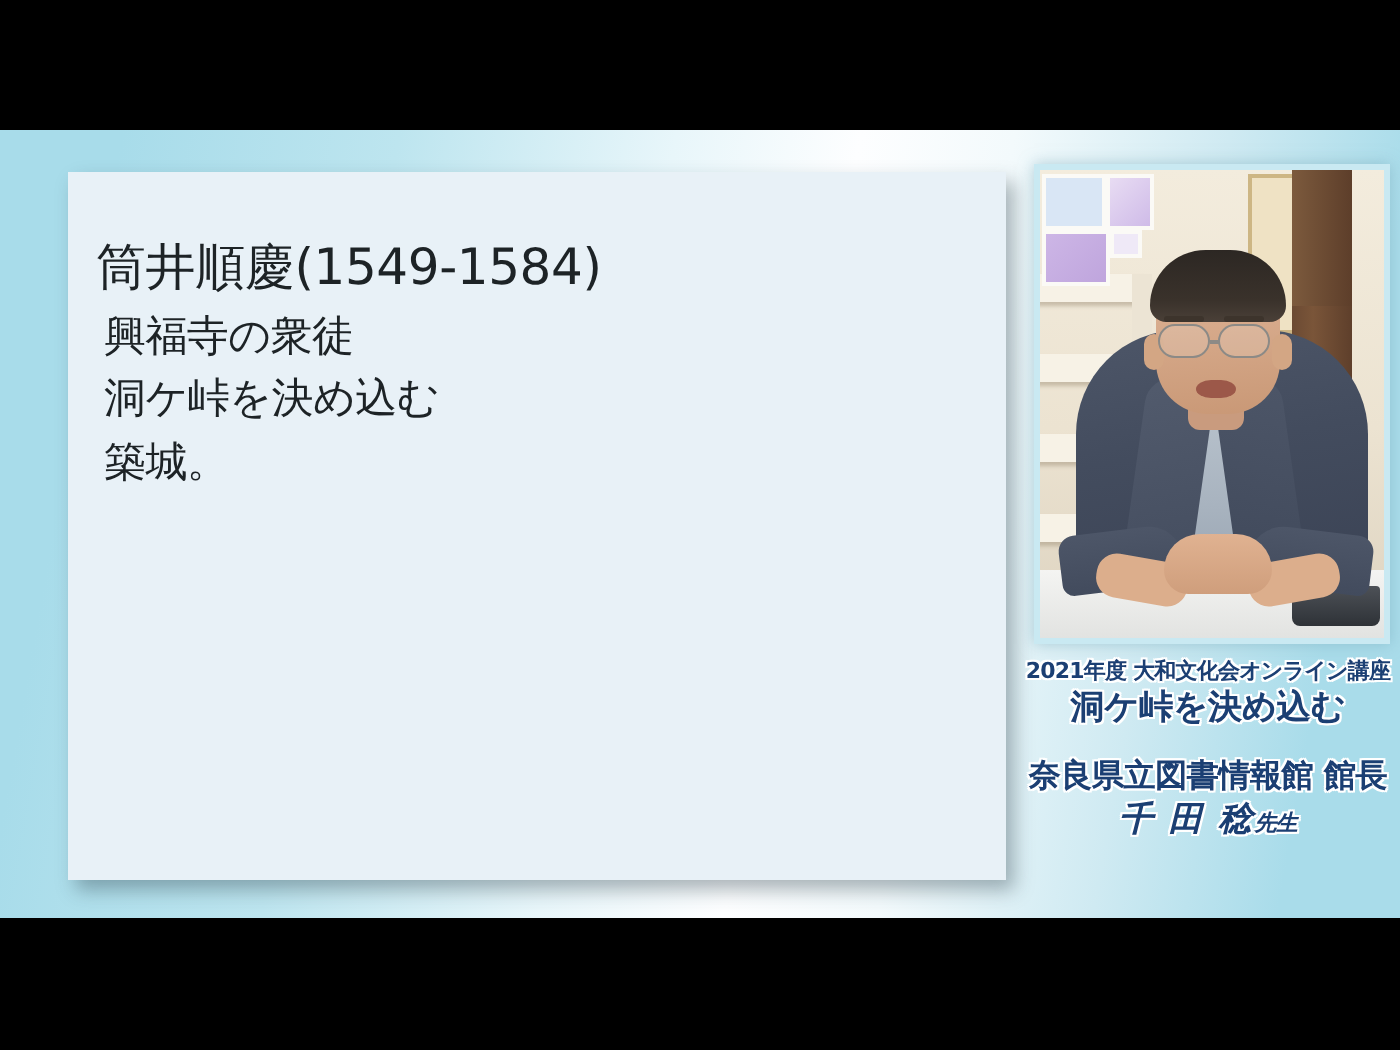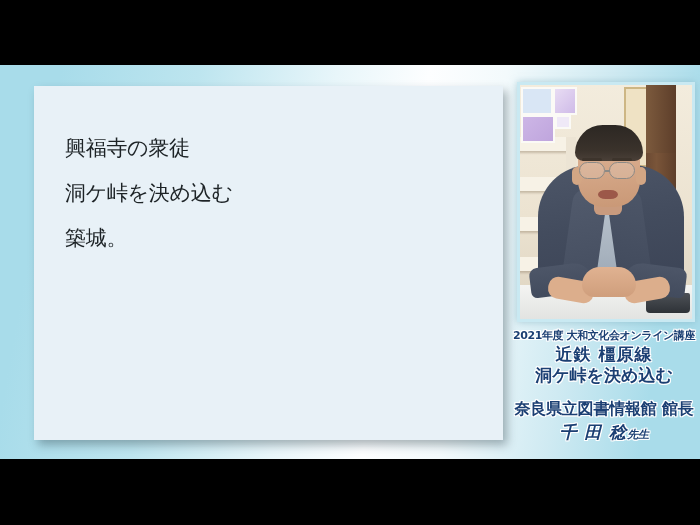--- a/index.html
+++ b/index.html
@@ -73,21 +73,21 @@
     font-size: 25px;
     line-height: 1.30;
     letter-spacing: -0.2px;
     white-space: nowrap;
     margin: 0 0 2px 0;
   }
   .slide-line {
     font-size: 21px;
     line-height: 1.33;
     letter-spacing: -0.3px;
-    margin: 17px;
+    margin: 4px;
     white-space: nowrap;
   }
   .slide-para {
     font-size: 21px;
     line-height: 1.33;
     letter-spacing: -0.3px;
     margin: 0;
   }
 
   
@@ -280,20 +280,21 @@
 <body>
 
 <div id="screen">
 
   <div class="letterbox top"></div>
 
   <div id="stage">
 
     <div id="slide-card">
       <div id="slide-text">
+        <div class="slide-title">筒井順慶(1549-1584)</div>
         <div class="slide-line">興福寺の衆徒</div>
         <div class="slide-line">洞ケ峠を決め込む</div>
         <div class="slide-line">築城。</div>
       </div>
     </div>
 
     <div id="video-inset">
       <div class="vid-layer wall-base"></div>
 
       <div class="vid-layer frame-gold"></div>
@@ -333,21 +334,20 @@
       <div class="vid-layer brow-l"></div>
       <div class="vid-layer brow-r"></div>
       <div class="vid-layer glasses-l"></div>
       <div class="vid-layer glasses-r"></div>
       <div class="vid-layer glasses-bridge"></div>
       <div class="vid-layer mouth"></div>
     </div>
 
     <div id="caption">
       <div class="cap-line cap-course">2021年度 大和文化会オンライン講座</div>
-      <div class="cap-line cap-route1">近鉄 橿原線</div>
       <div class="cap-line cap-route2">洞ケ峠を決め込む</div>
       <div class="cap-gap"></div>
       <div class="cap-line cap-affil">奈良県立図書情報館 館長</div>
       <div class="cap-line cap-name"><span>千 田  稔</span><span class="cap-honor">先生</span></div>
     </div>
 
   </div>
 
   <div class="letterbox bot"></div>
 </div>

